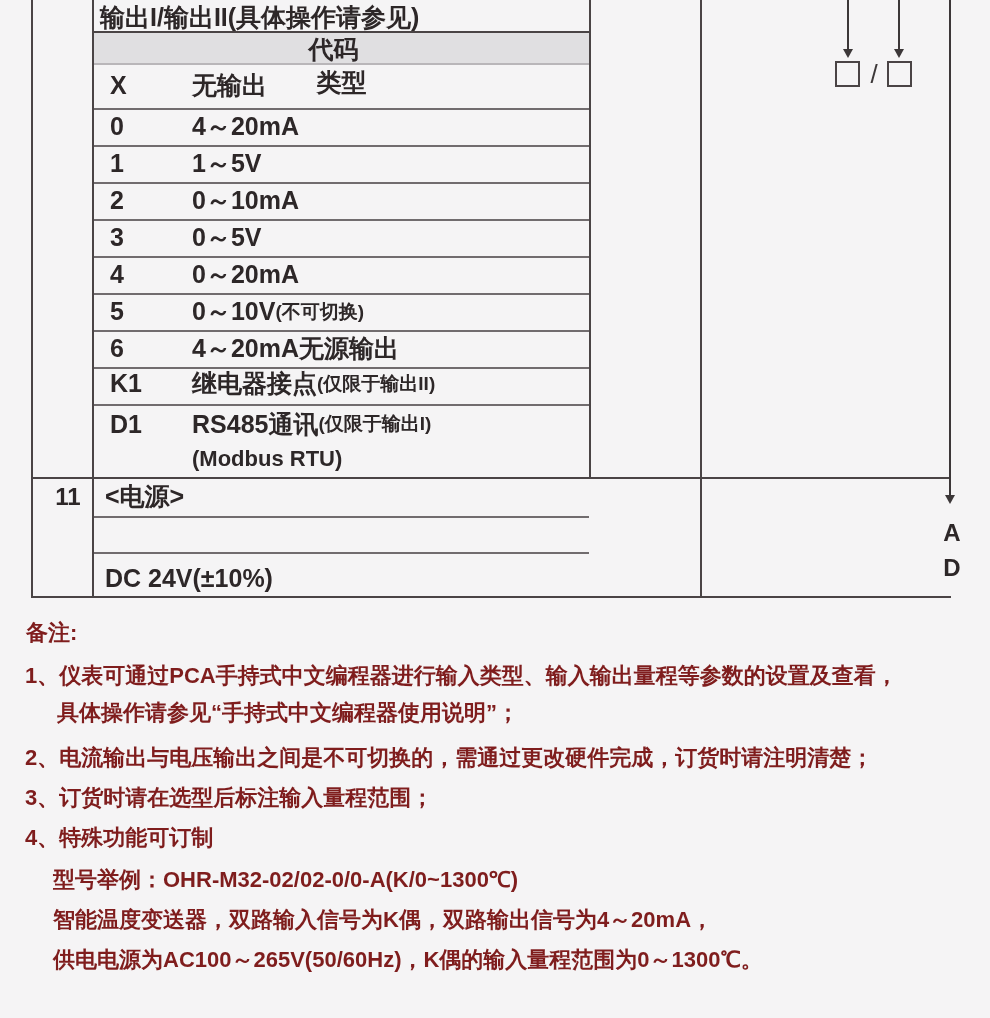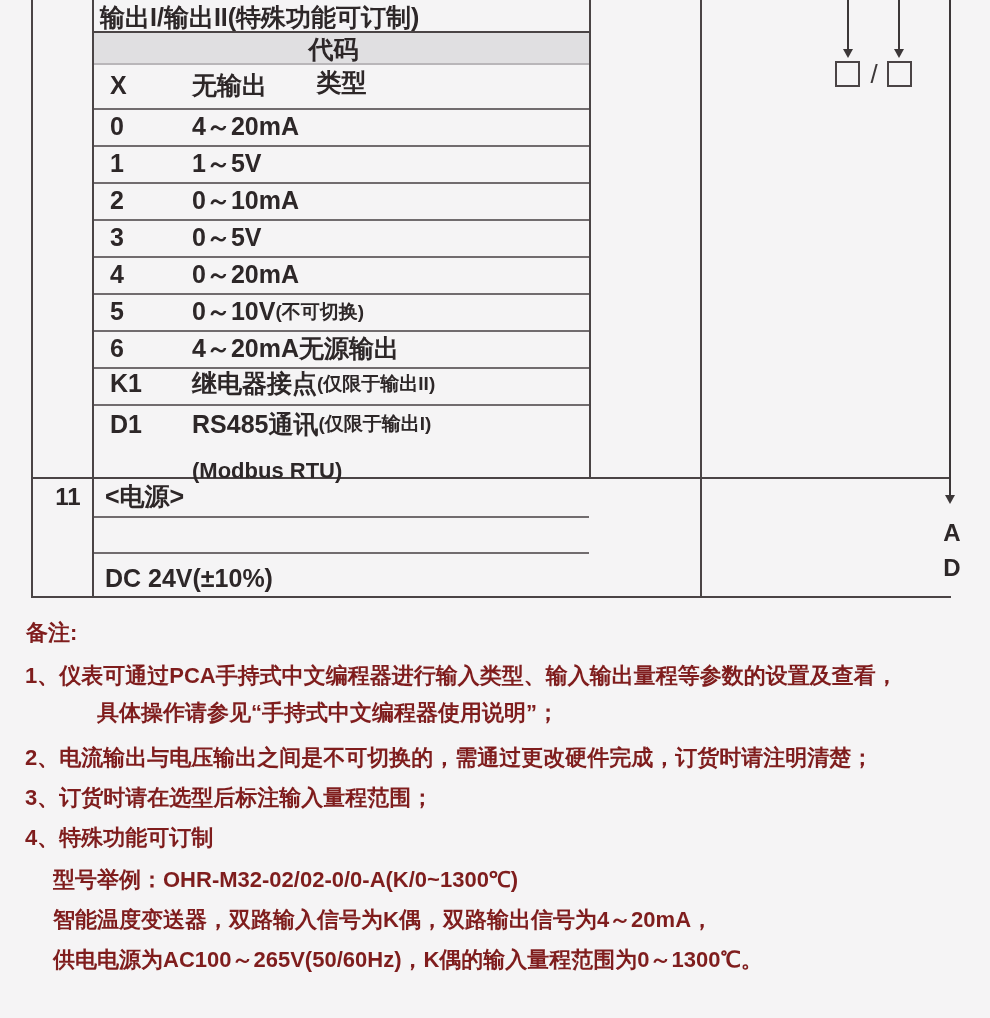--- a/index.html
+++ b/index.html
@@ -20,21 +20,21 @@
   .band{position:absolute;left:94px;top:33px;width:495px;height:30px;background:#e0dfe1;}
   
   .trow{position:absolute;left:94px;width:495px;display:flex;align-items:center;
         font-size:25px;font-weight:600;white-space:nowrap;}
   .trow .code{margin-left:16px;width:82px;flex:none;}
   .trow .small, .small{font-size:19px;font-weight:600;}
   .title-row{position:absolute;left:100px;top:1px;height:32px;line-height:32px;
         font-size:25px;font-weight:700;white-space:nowrap;}
   .hdr{font-weight:700;flex-direction:column;}
   .modbus{position:absolute;left:192px;top:442px;height:34px;line-height:34px;
-        font-size:22px;font-weight:600;margin-top:12px;}
+        font-size:22px;font-weight:600;}
   .numcell{position:absolute;left:31px;top:477px;width:74px;height:39px;line-height:39px;
         text-align:center;font-size:24px;font-weight:600;}
   
   .codebox{position:absolute;width:21px;height:22px;border:2px solid #4a4445;background:transparent;}
   .slash{position:absolute;left:862px;top:59px;width:24px;text-align:center;
          font-size:26px;font-weight:400;color:#3c3738;}
   .vshaft{position:absolute;width:2px;background:#3c3738;}
   .ahead{position:absolute;width:0;height:0;
          border-left:5px solid transparent;border-right:5px solid transparent;
          border-top:9px solid #3c3738;}
@@ -65,21 +65,21 @@
   <div class="hline sub" style="left:94px;top:293px;width:495px;"></div>
   <div class="hline sub" style="left:94px;top:330px;width:495px;"></div>
   <div class="hline sub" style="left:94px;top:367px;width:495px;"></div>
   <div class="hline sub" style="left:94px;top:404px;width:495px;"></div>
   <div class="hline sub" style="left:94px;top:516px;width:495px;"></div>
   <div class="hline sub" style="left:94px;top:552px;width:495px;"></div>
 
   <div class="hline" style="left:31px;top:477px;width:920px;"></div>
   <div class="hline" style="left:31px;top:596px;width:920px;"></div>
 
-  <div class="title-row">输出I/输出II(特殊功能可订制)</div>
+  <div class="title-row">输出I/输出II(具体操作请参见)</div>
 
   <div class="trow hdr" style="top:33px;height:30px;">
     <span class="code">代码</span>
     <span>类型</span>
   </div>
 
   <div class="trow" style="top:63px;height:45px;">
     <span class="code">X</span>
     <span>无输出</span>
   </div>
@@ -140,21 +140,21 @@
   <div class="slash">/</div>
   <div class="codebox" style="left:887px;top:61px;"></div>
 
   <div class="vshaft" style="left:949px;top:0;height:495px;"></div>
   <div class="ahead" style="left:945px;top:495px;"></div>
   <div class="adcode" style="left:939px;top:519px;">A</div>
   <div class="adcode" style="left:939px;top:554px;">D</div>
 
   <div class="note" style="left:26px;top:618px;">备注:</div>
   <div class="note" style="left:25px;top:661px;">1、仪表可通过PCA手持式中文编程器进行输入类型、输入输出量程等参数的设置及查看，</div>
-  <div class="note" style="left:57px;top:698px;margin-left:40px;">具体操作请参见“手持式中文编程器使用说明”；</div>
+  <div class="note" style="left:57px;top:698px;">具体操作请参见“手持式中文编程器使用说明”；</div>
   <div class="note" style="left:25px;top:743px;">2、电流输出与电压输出之间是不可切换的，需通过更改硬件完成，订货时请注明清楚；</div>
   <div class="note" style="left:25px;top:783px;">3、订货时请在选型后标注输入量程范围；</div>
   <div class="note" style="left:25px;top:823px;">4、特殊功能可订制</div>
   <div class="note" style="left:53px;top:865px;">型号举例：OHR-M32-02/02-0/0-A(K/0~1300℃)</div>
   <div class="note" style="left:53px;top:905px;">智能温度变送器，双路输入信号为K偶，双路输出信号为4～20mA，</div>
   <div class="note" style="left:53px;top:945px;">供电电源为AC100～265V(50/60Hz)，K偶的输入量程范围为0～1300℃。</div>
 
 </div>
 
 </body></html>

